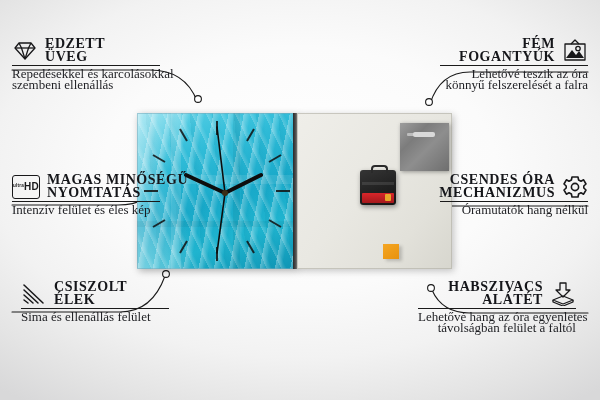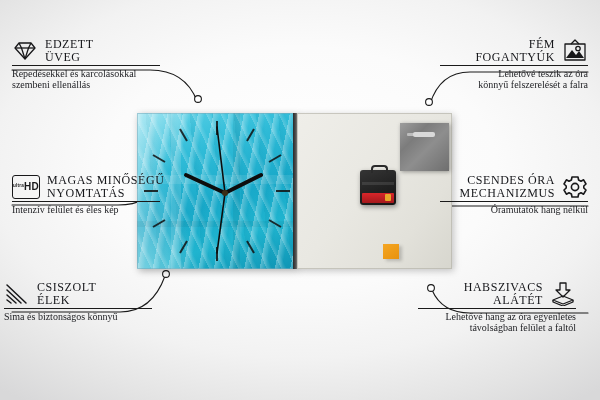--- a/index.html
+++ b/index.html
@@ -99,36 +99,36 @@
 
   
   .feature { position: absolute; }
   .feature .head {
     display: flex; align-items: center; gap: 7px;
     padding-bottom: 2px;
   }
   .feature.right .head { justify-content: flex-end; }
   .feature .titles {
     font-family: "Liberation Serif", serif;
-    font-size: 12px;
-    font-weight: normal;
+    font-size: 14px;
+    font-weight: bold;
     letter-spacing: .55px;
     color: #15161a;
     line-height: 12.5px;
     text-transform: uppercase;
     white-space: nowrap;
   }
   .feature.right .titles { text-align: right; }
   .feature .rule {
     border-top: 1px solid #1a1a1a;
     width: 100%;
   }
   .feature .desc {
     font-family: "Liberation Serif", serif;
-    font-size: 10px;
+    font-size: 13px;
     color: #1d1e22;
     line-height: 10.5px;
     padding-top: 3px;
     white-space: nowrap;
   }
   .feature.right .desc { text-align: right; }
 
   .ic { flex: 0 0 auto; display:block; }
 
   
@@ -260,38 +260,38 @@
         <div>MAGAS MINŐSÉGŰ</div>
         <div>NYOMTATÁS</div>
       </div>
     </div>
     <div class="rule"></div>
     <div class="desc">
       <div>Intenzív felület és éles kép</div>
     </div>
   </div>
 
-  <div class="feature left" style="left:4px; top:281px; width:148px;">
+  <div class="feature left" style="left:21px; top:281px; width:148px;">
     <div class="head">
       <svg class="ic" width="26" height="22" viewBox="0 0 26 22">
         <g stroke="#18181a" stroke-width="1.5" stroke-linecap="round">
           <line x1="3" y1="2" x2="22" y2="20"></line>
           <line x1="3" y1="7" x2="17" y2="20"></line>
           <line x1="3" y1="12" x2="12" y2="20"></line>
           <line x1="3" y1="17" x2="7" y2="20"></line>
         </g>
       </svg>
       <div class="titles">
         <div>CSISZOLT</div>
         <div>ÉLEK</div>
       </div>
     </div>
     <div class="rule"></div>
     <div class="desc">
-      <div>Sima és biztonságos könnyű</div>
+      <div>Sima és ellenállás felület</div>
     </div>
   </div>
 
   <div class="feature right" style="left:440px; top:174px; width:148px;">
     <div class="head">
       <div class="titles">
         <div>CSENDES ÓRA</div>
         <div>MECHANIZMUS</div>
       </div>
       <svg class="ic" width="26" height="24" viewBox="0 0 26 24">

